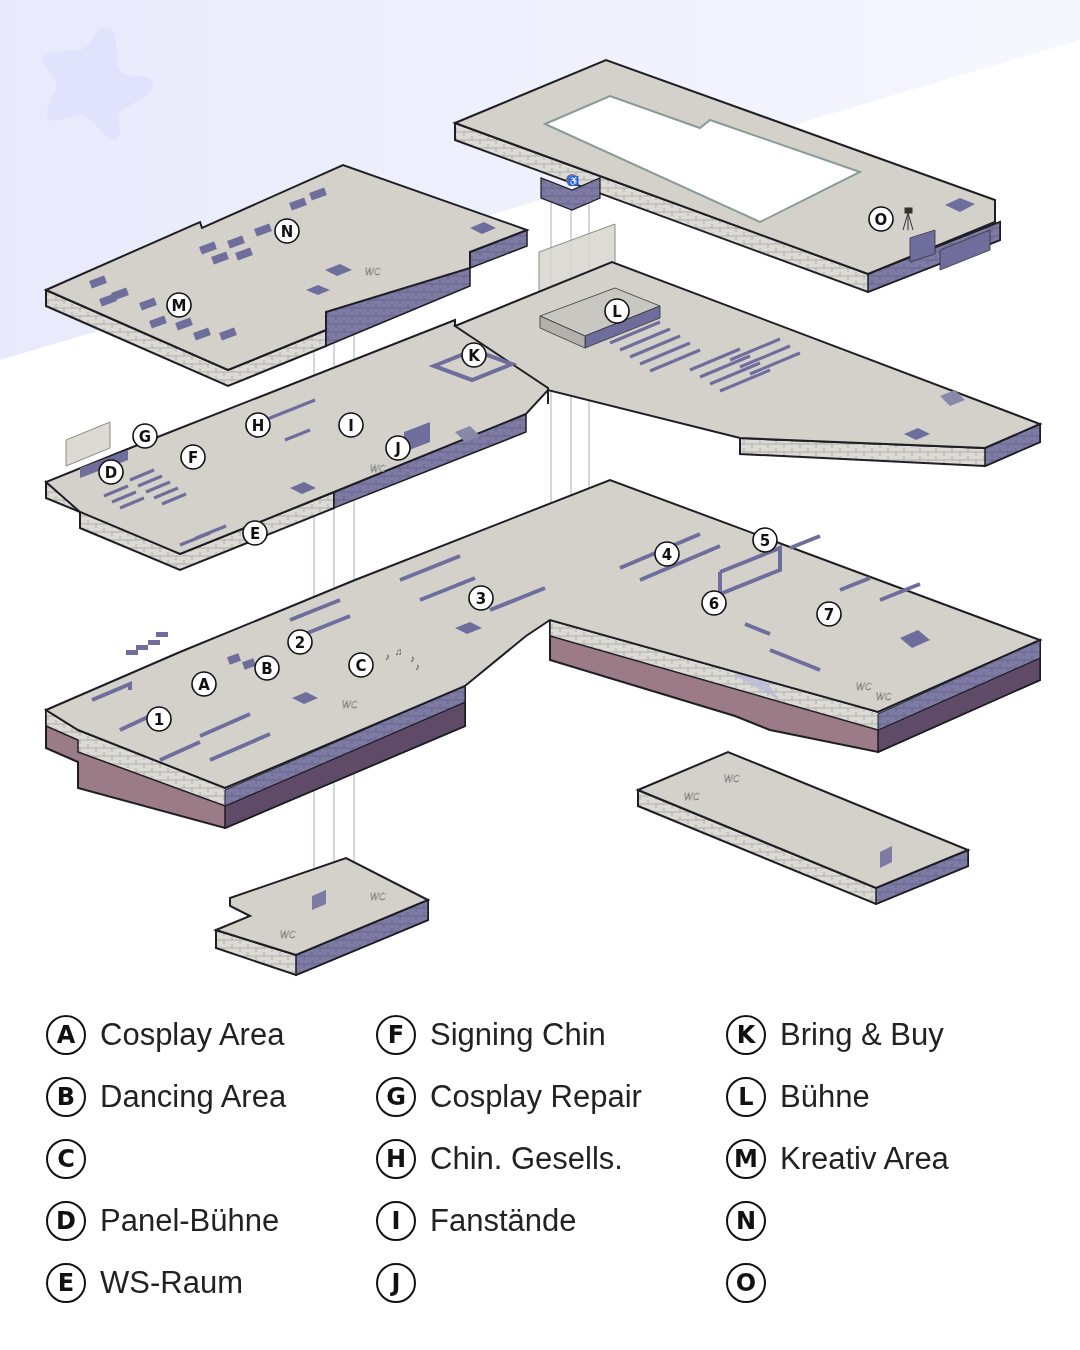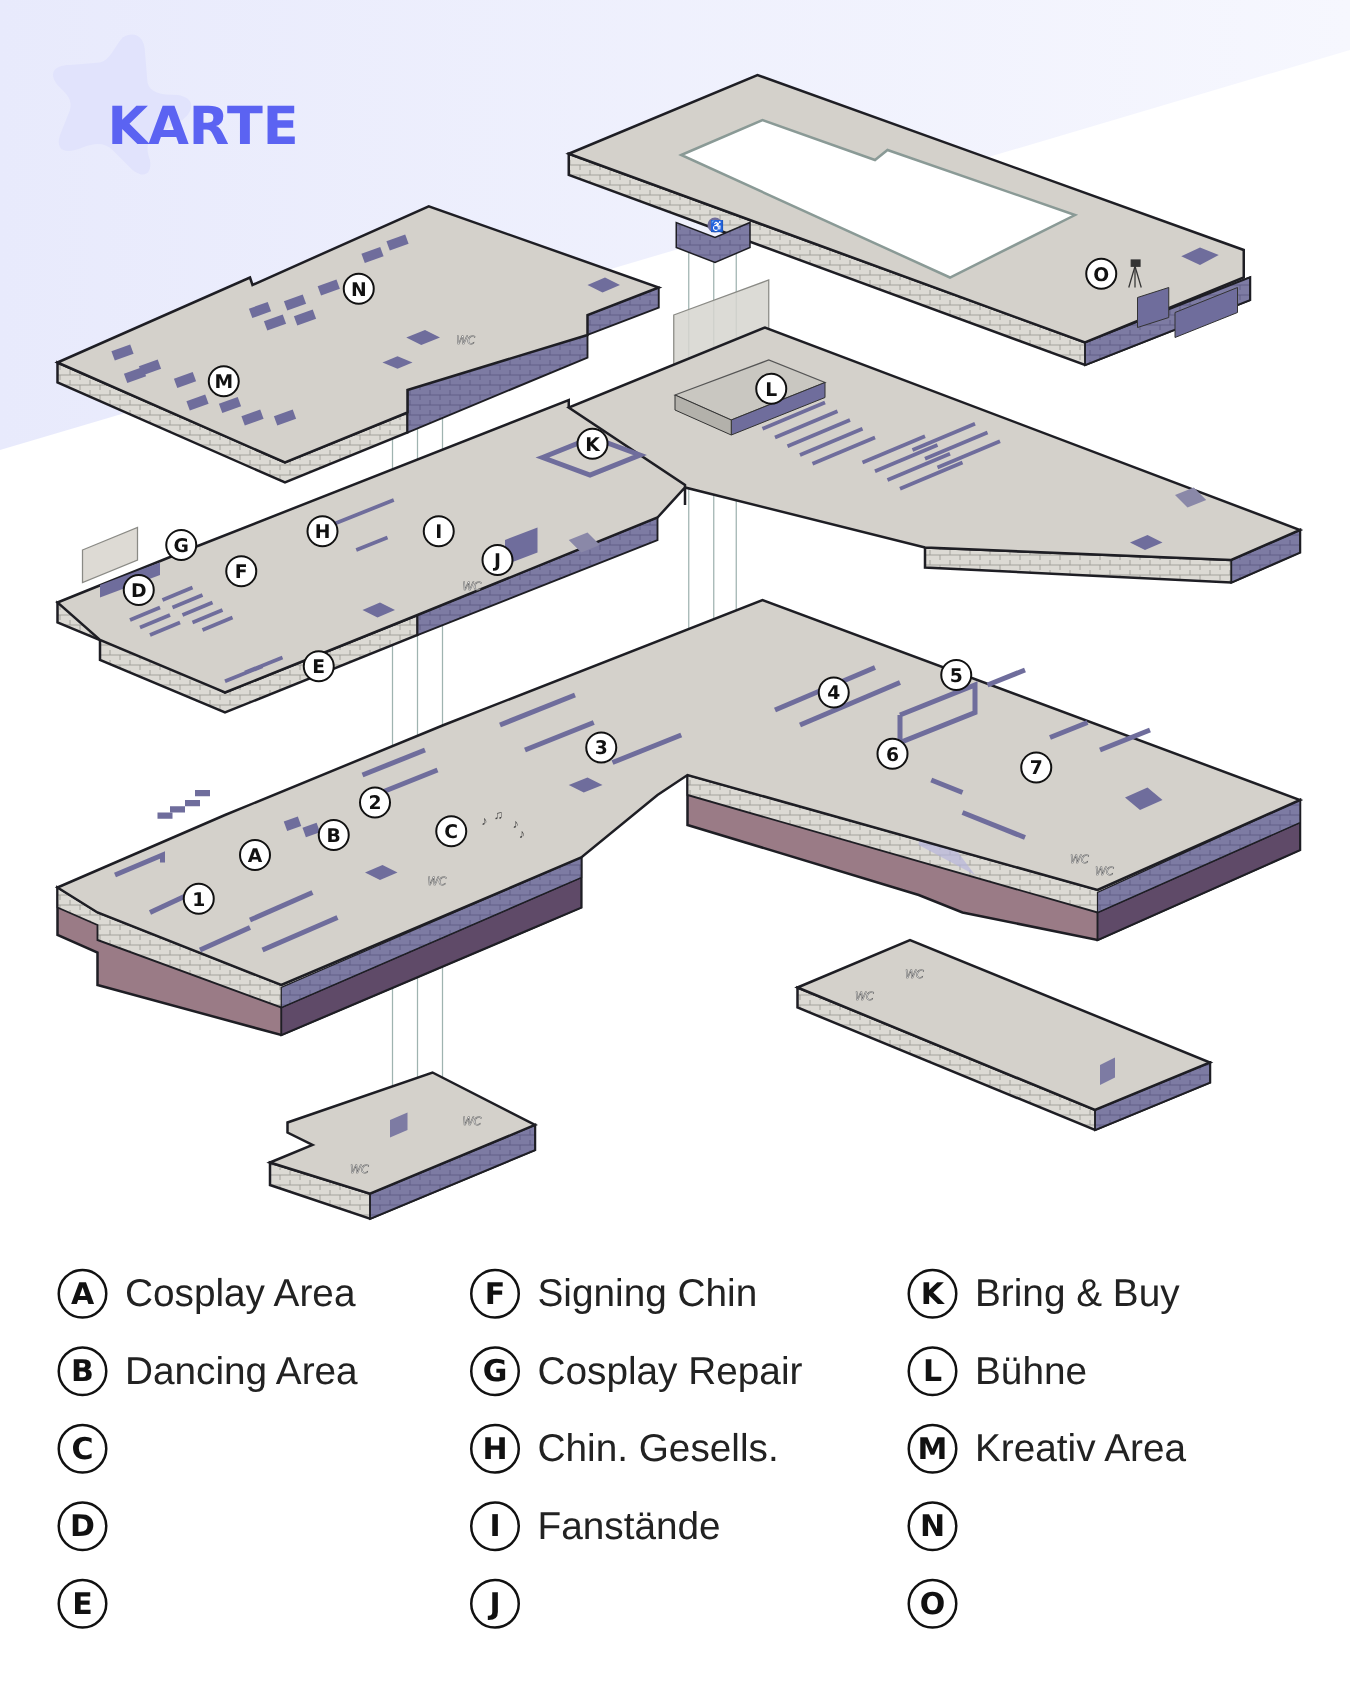--- a/index.html
+++ b/index.html
@@ -44,21 +44,20 @@
       <stop offset="1" stop-color="#f6f7fe"></stop>
     </linearGradient>
   </defs>
   <polygon points="0,0 1080,0 1080,40 0,360" fill="url(#bandGrad)"></polygon>
 </svg>
 
 <div class="title-wrap">
   <svg class="title-star" width="140" height="120" viewBox="0 0 140 120">
     <path d="M60 6 C70 0 78 6 78 18 L80 42 C82 50 90 52 104 52 C118 54 118 64 108 72 L84 86 C78 92 80 98 82 104 C84 116 76 120 66 110 L52 96 C46 90 38 90 28 94 C14 100 6 96 10 84 L18 64 C20 56 16 52 10 46 C0 36 4 28 18 28 L42 26 C50 24 52 16 60 6 Z" fill="#e1e3fc"></path>
   </svg>
-  <div class="title">KARTE</div>
 </div>
 
 <svg id="map" width="1080" height="1000" viewBox="0 0 1080 1000">
   <defs>
     <pattern id="brick" width="16" height="8" patternUnits="userSpaceOnUse">
       <rect width="16" height="8" fill="#dcdad4"></rect>
       <path d="M0 4 H16 M8 0 V4 M0 4 V8 M16 4 V8" stroke="#9d9b95" stroke-width="0.7"></path>
     </pattern>
     <pattern id="brickShade" width="16" height="8" patternUnits="userSpaceOnUse">
       <rect width="16" height="8" fill="#7d7ba3"></rect>
@@ -342,23 +341,25 @@
       </div>
     <div class="legend-item" style="top:62px">
         <div class="legend-badge">B</div>
         <span class="legend-label">Dancing Area</span>
       </div>
     <div class="legend-item" style="top:124px">
         <div class="legend-badge">C</div>
       </div>
     <div class="legend-item" style="top:186px">
         <div class="legend-badge">D</div>
+        <span class="legend-label">Panel-Bühne</span>
       </div>
     <div class="legend-item" style="top:248px">
         <div class="legend-badge">E</div>
+        <span class="legend-label">WS-Raum</span>
       </div>
   </div>
   <div class="legend-col" style="left:330px">
     <div class="legend-item" style="top:0px">
         <div class="legend-badge">F</div>
         <span class="legend-label">Signing Chin</span>
       </div>
     <div class="legend-item" style="top:62px">
         <div class="legend-badge">G</div>
         <span class="legend-label">Cosplay Repair</span>

